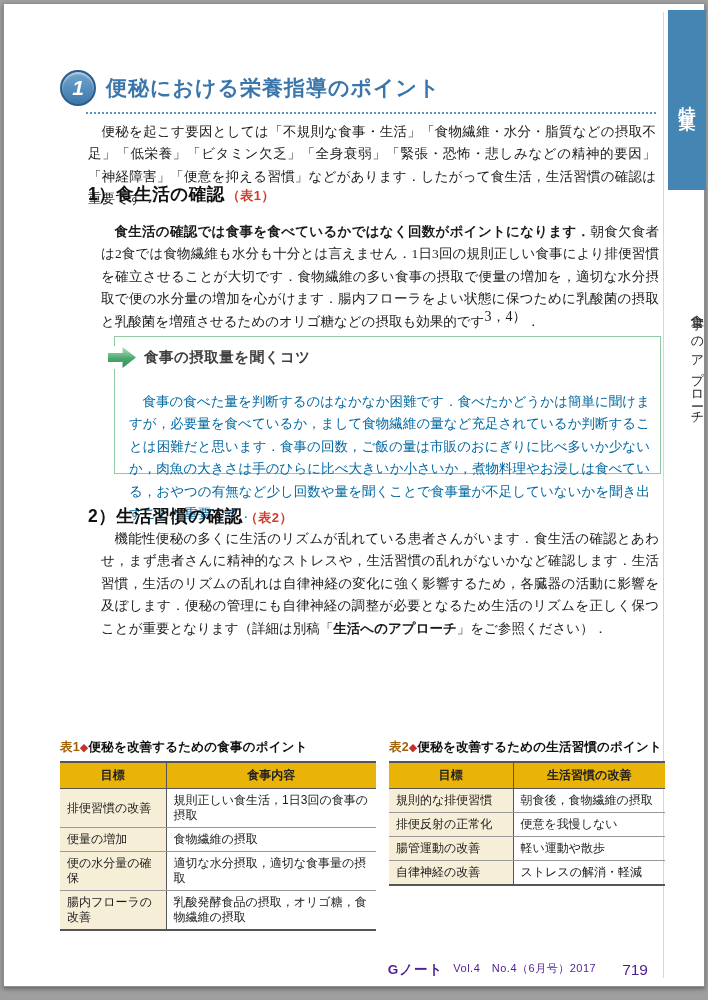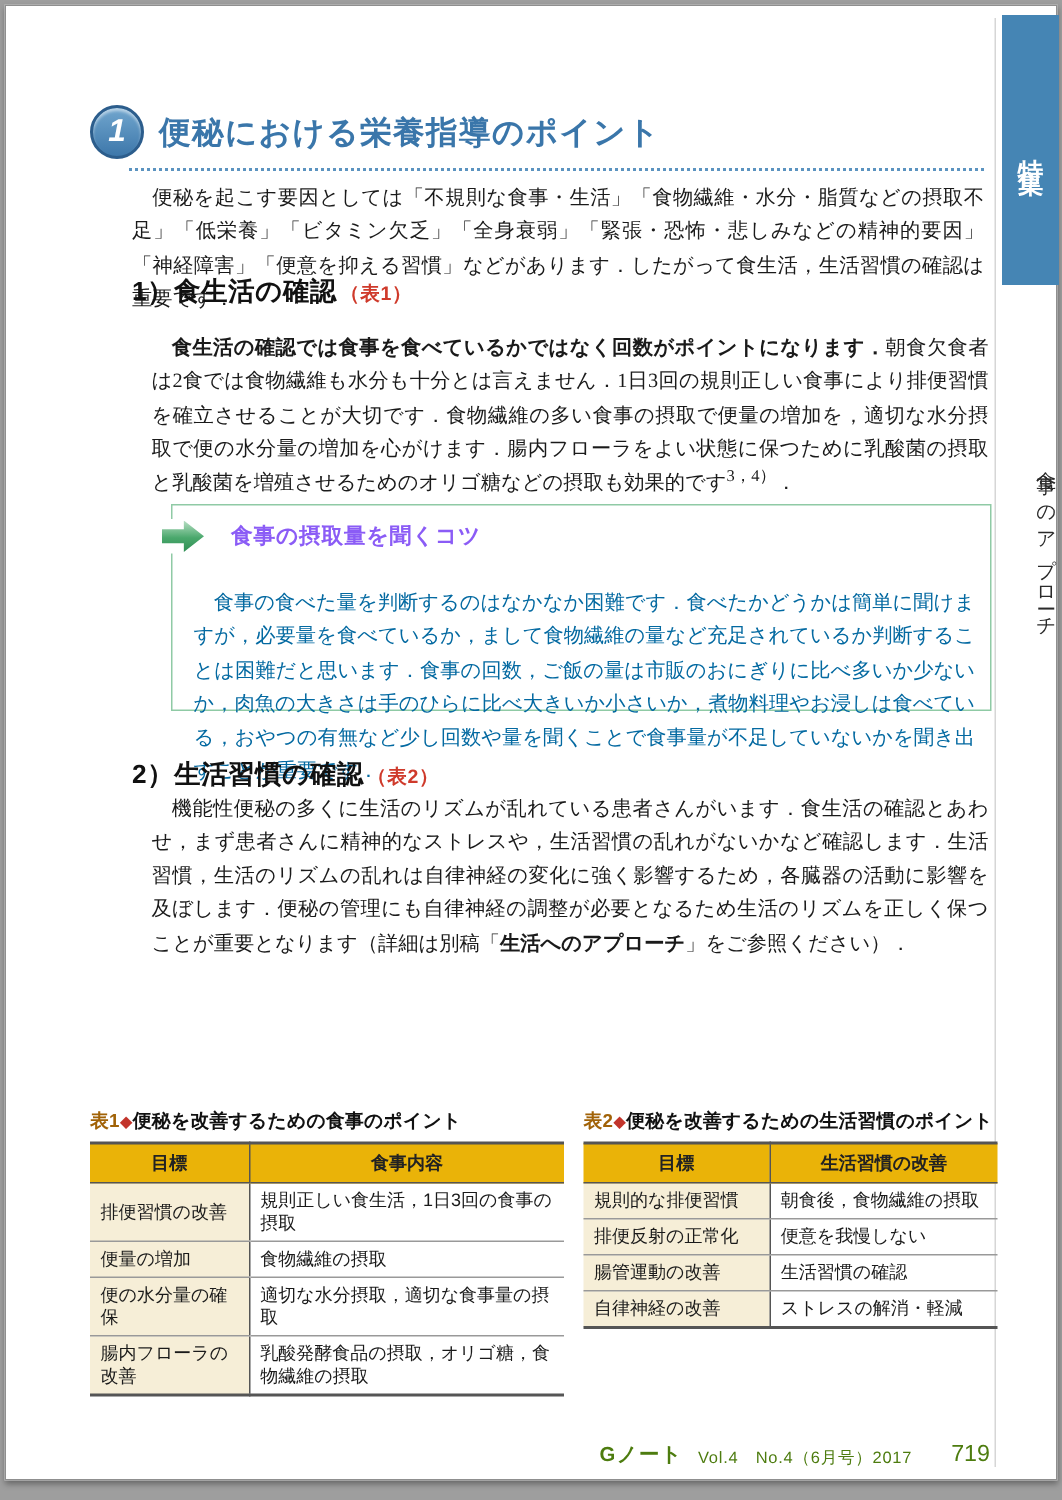--- a/index.html
+++ b/index.html
@@ -52,35 +52,35 @@
     color:#1a1a1a; text-align:justify; text-indent:1em;
   }
   .intro { left:84px; top:117px; width:568px; }
   .sec-heading { position:absolute; left:84px; font-size:17.5px; font-weight:bold; color:#111; letter-spacing:.5px; }
   .sec-heading .tbl-ref { font-size:13px; color:#cf3a2b; font-weight:bold; margin-left:2px; }
   .s1-head { top:178px; }
   .s1-body { left:97px; top:217px; width:558px; }
   .s2-head { top:500px; }
   .s2-body { left:97px; top:524px; width:558px; }
   .lead-bold { font-weight:bold; }
-  sup.refs { font-size:11px; vertical-align:super; line-height:0; }
+  sup.refs { font-size:14px; vertical-align:super; line-height:0; }
 
   
   .tip-box {
     position:absolute; left:110px; top:332px; width:547px; height:138px;
     border:1px solid #8fcaa5; background:#fff;
   }
   .tip-head-row { position:absolute; top:9px; left:-9px; display:flex; align-items:center; }
   .arrow-wrap { background:#fff; padding:1px 2px; }
   .tip-arrow {
     display:block; width:28px; height:21px;
     background:linear-gradient(180deg,#b9dfc5 0%,#4aa86c 55%,#2f8e54 100%);
     clip-path:polygon(0 28%, 52% 28%, 52% 0, 100% 50%, 52% 100%, 52% 72%, 0 72%);
   }
-  .tip-title { font-size:14.5px; font-weight:bold; color:#8b5cf6; margin-left:16px; letter-spacing:.5px; }
+  .tip-title { font-size:14.5px; font-weight:bold; color:#404040; margin-left:6px; letter-spacing:.5px; }
   .tip-body {
     position:absolute; top:36px; left:14px; width:521px;
     font-size:13.5px; line-height:22.4px; color:#0369a1;
     text-align:justify; text-indent:1em;margin-top:18px;
   }
 
   
   .tables-area { position:absolute; top:735px; left:0; width:100%; }
   .tbl-block { position:absolute; top:0; }
   .tbl-1 { left:56px; width:316px; }
@@ -96,23 +96,23 @@
   }
   td { padding:4px 7px; border-bottom:1px solid #999; text-align:left; line-height:15px; }
   tr:last-child td { border-bottom:none;margin-left:24px; }
   th + th, td + td { border-left:1px solid #555; }
   td.col-goal { background:#f6eed7; }
   .tbl-1 td.col-goal, .tbl-1 th:first-child { width:106px; }
   .tbl-2 td.col-goal, .tbl-2 th:first-child { width:124px; }
 
   
   .footer {
-    position:absolute; top:957px; left:300px; width:356px;
-    display:flex; align-items:flex-end; justify-content:flex-end;
-    color:#4d7c0f;
+    position:absolute; top:957px; left:288px; width:356px;
+    display:flex; align-items:flex-start; justify-content:flex-end;
+    color:#4c1d95;
   }
   .journal-name { font-size:13.5px; font-weight:bold; letter-spacing:1px; }
   .journal-issue { font-size:11px; margin-left:10px; letter-spacing:.5px; }
   .page-number { font-size:15.5px; margin-left:26px; }
 </style>
 </head>
 <body>
 
 <div class="page">
 
@@ -195,21 +195,21 @@
             <tr>
               <td class="col-goal">規則的な排便習慣</td>
               <td class="col-desc">朝食後，食物繊維の摂取</td>
             </tr>
             <tr>
               <td class="col-goal">排便反射の正常化</td>
               <td class="col-desc">便意を我慢しない</td>
             </tr>
             <tr>
               <td class="col-goal">腸管運動の改善</td>
-              <td class="col-desc">生活習慣の確認</td>
+              <td class="col-desc">軽い運動や散歩</td>
             </tr>
             <tr>
               <td class="col-goal">自律神経の改善</td>
               <td class="col-desc">ストレスの解消・軽減</td>
             </tr>
           </tbody>
       </table>
     </div>
 
   </div>

